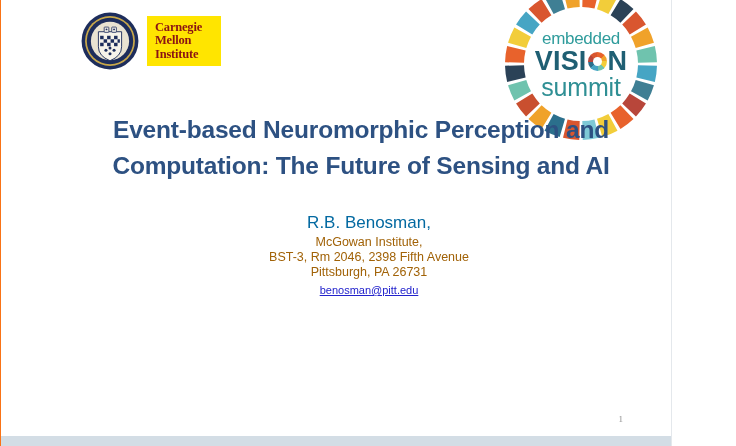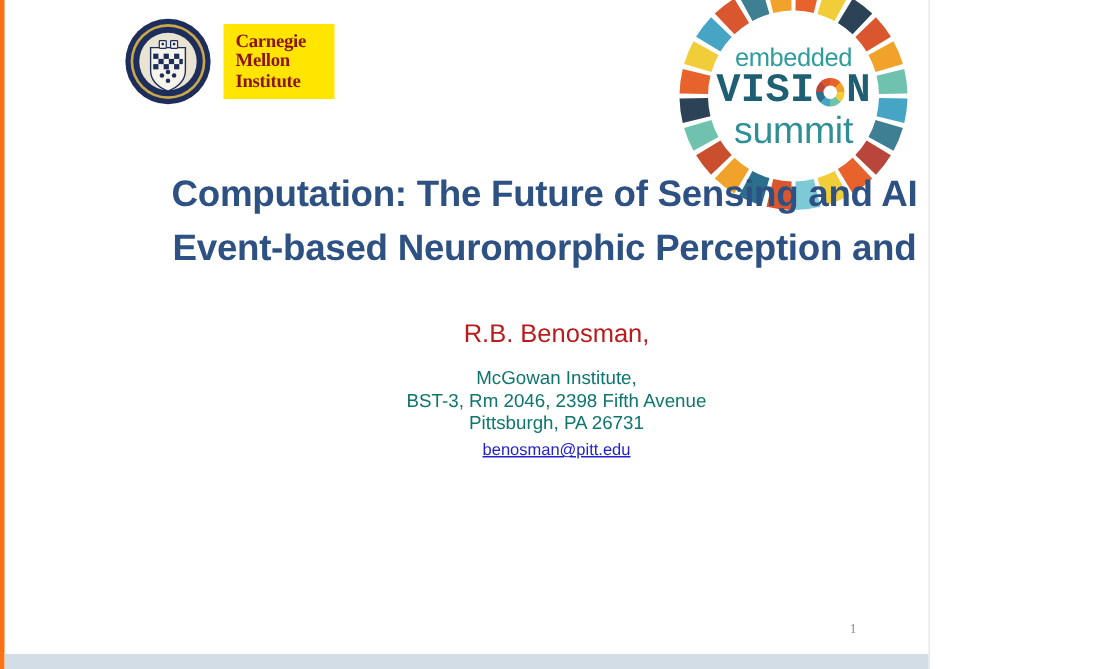--- a/index.html
+++ b/index.html
@@ -10,24 +10,24 @@
   }
   body {
     width: 736px;
     height: 446px;
     font-family: "Liberation Sans", sans-serif;
     overflow: hidden;
   }
 
   #slide {
     position: relative;
-    width: 620px;
+    width: 672px;
     height: 446px;
     background: #ffffff;
-    border-left: 3px solid #f97316;
+    border-left: 1px solid #f97316;
     border-right: 1px solid #e4e8ec;
     box-sizing: border-box;
     overflow: hidden;
   }
 
   
   #cmu-logo {
     position: absolute;
     left: 80px;
     top: 12px;
@@ -88,21 +88,20 @@
     margin-top: 2px;
   }
   .evs-vision {
     font-size: 27px;
     font-weight: bold;
     color: #1f5f73;
     letter-spacing: 0.2px;
     line-height: 27px;
     display: flex;
     align-items: center;
-    font-family: Liberation Mono, monospace;
   }
   .evs-vision .ringo {
     display: inline-block;
     width: 19px;
     height: 19px;
     margin: 0 1px;
     border-radius: 50%;
     background:
       conic-gradient(#e8622c 0deg 45deg,
                      #f0a22a 45deg 90deg,
@@ -149,27 +148,27 @@
   
   #author-block {
     position: absolute;
     left: 0;
     top: 212px;
     width: 736px;
     text-align: center;
   }
   #author-name {
     font-size: 17px;
-    color: #b91c1c;
+    color: #0369a1;
     line-height: 22px;
-    margin-bottom: 11px;
+    margin-bottom: 1px;
   }
   .affil-line {
     font-size: 12.5px;
-    color: #0f766e;
+    color: #a16207;
     line-height: 15px;
   }
   #author-email {
     font-size: 11px;
     color: #2222cc;
     line-height: 16px;
     text-decoration: underline;
     display: inline-block;
     margin-top: 1px;
     cursor: pointer;
@@ -270,22 +269,22 @@
       <div class="evs-vision">
         <span>VISI</span>
           <span class="ringo"></span>
           <span>N</span>
       </div>
       <div class="evs-summit">summit</div>
     </div>
   </div>
 
   <div id="title-block">
+    <div class="title-line">Event-based Neuromorphic Perception and</div>
     <div class="title-line">Computation:  The Future of Sensing and AI</div>
-    <div class="title-line">Event-based Neuromorphic Perception and</div>
   </div>
 
   <div id="author-block">
     <div id="author-name">R.B. Benosman,</div>
     <div class="affil-line">McGowan Institute,</div>
     <div class="affil-line">BST-3, Rm 2046, 2398 Fifth Avenue</div>
     <div class="affil-line">Pittsburgh, PA 26731</div>
     <div><a id="author-email" href="#">benosman@pitt.edu</a></div>
   </div>
 

